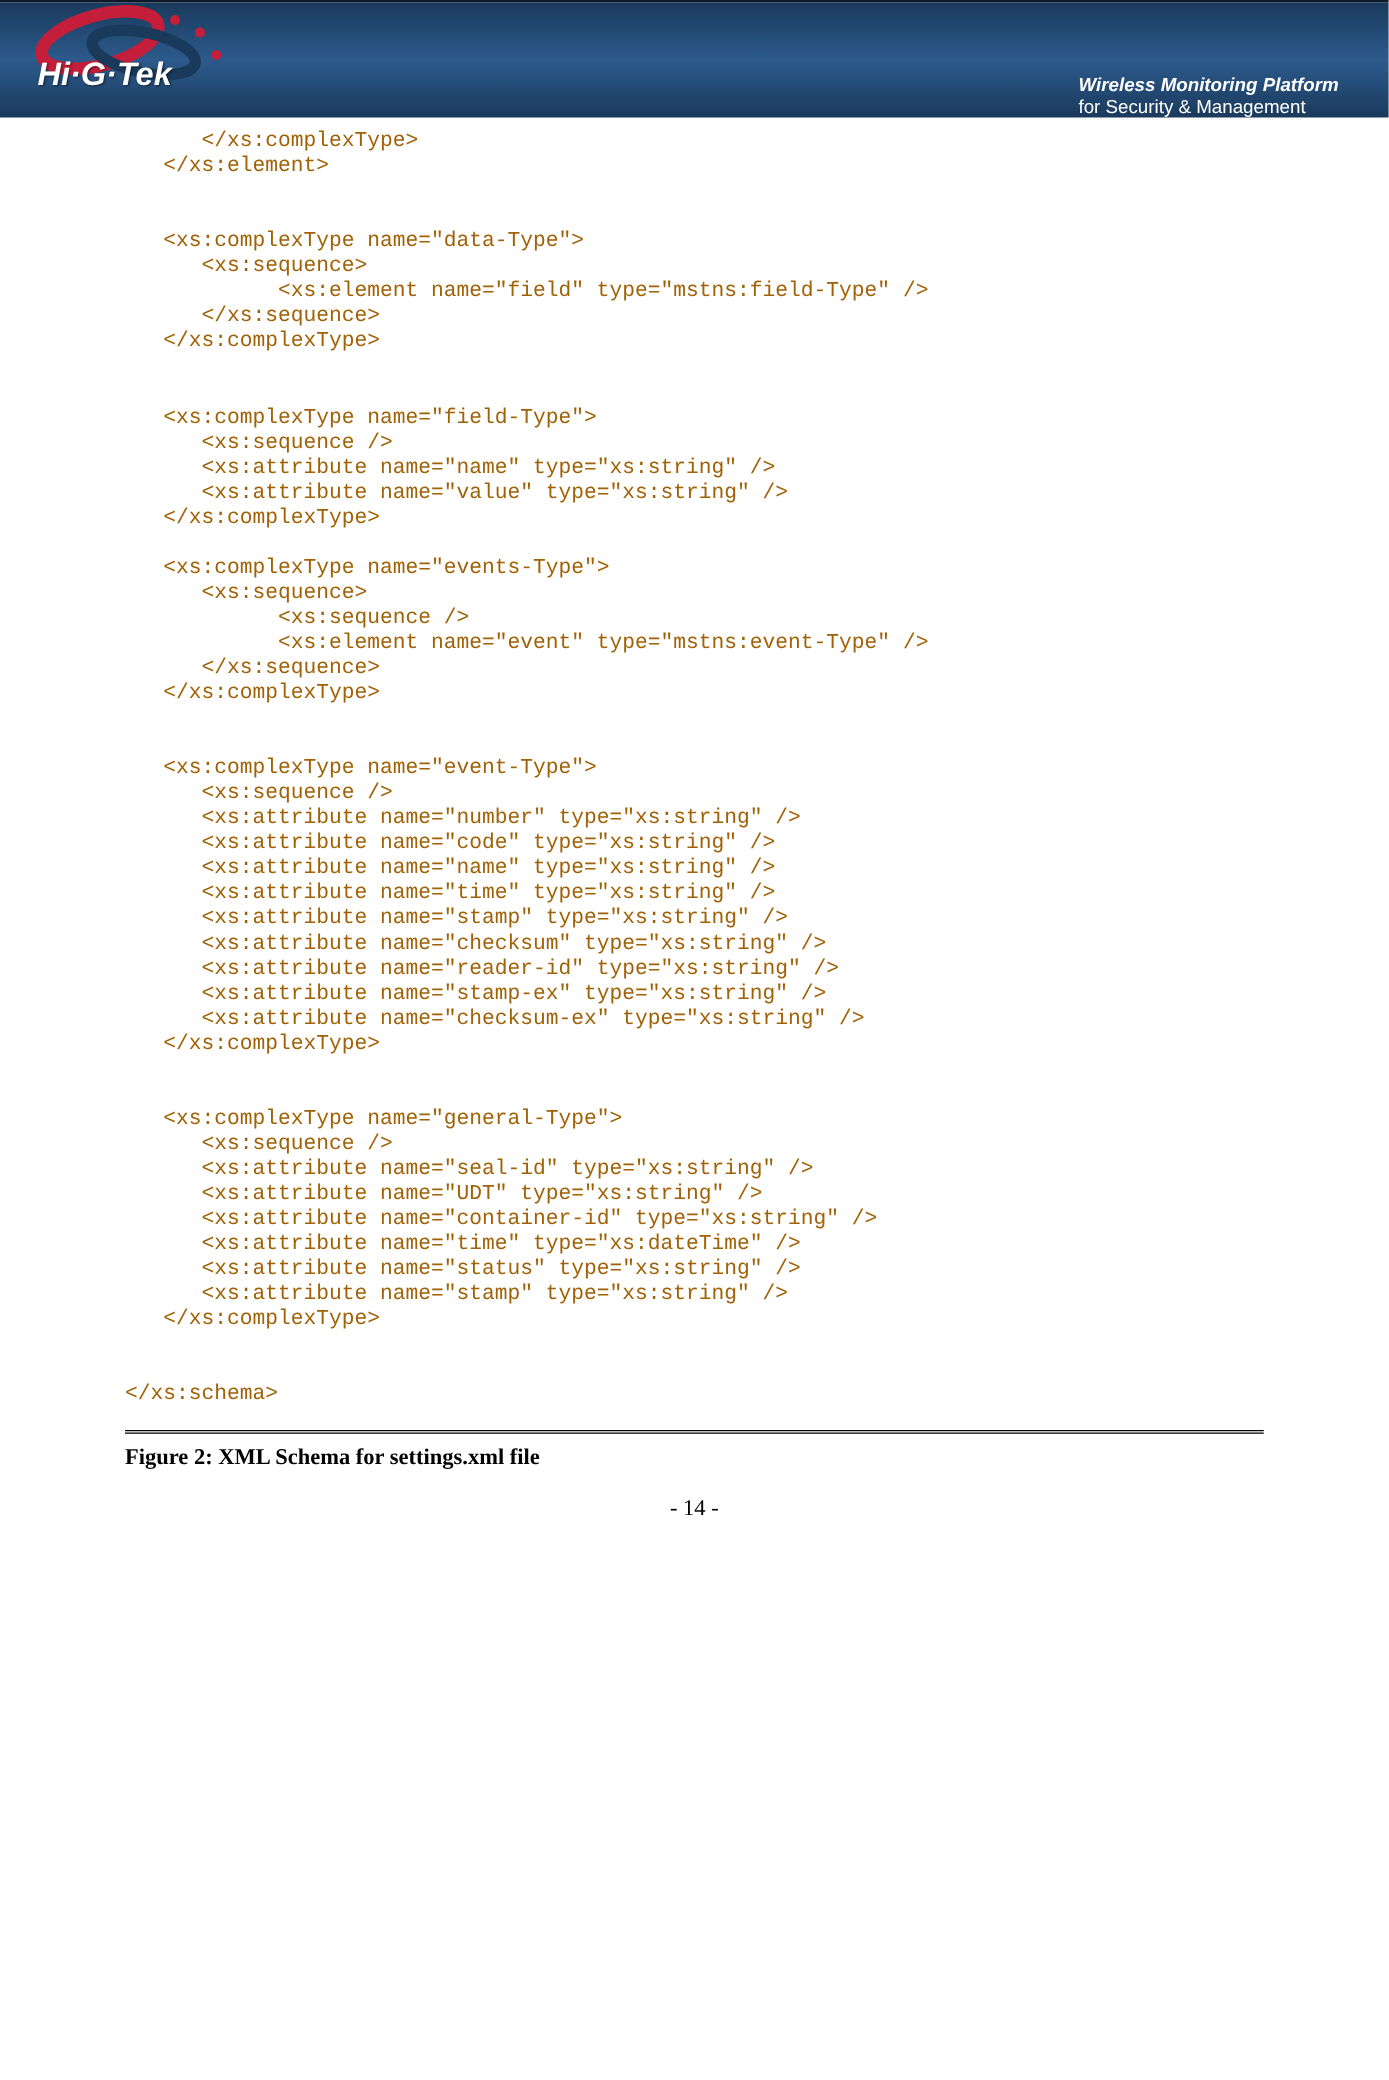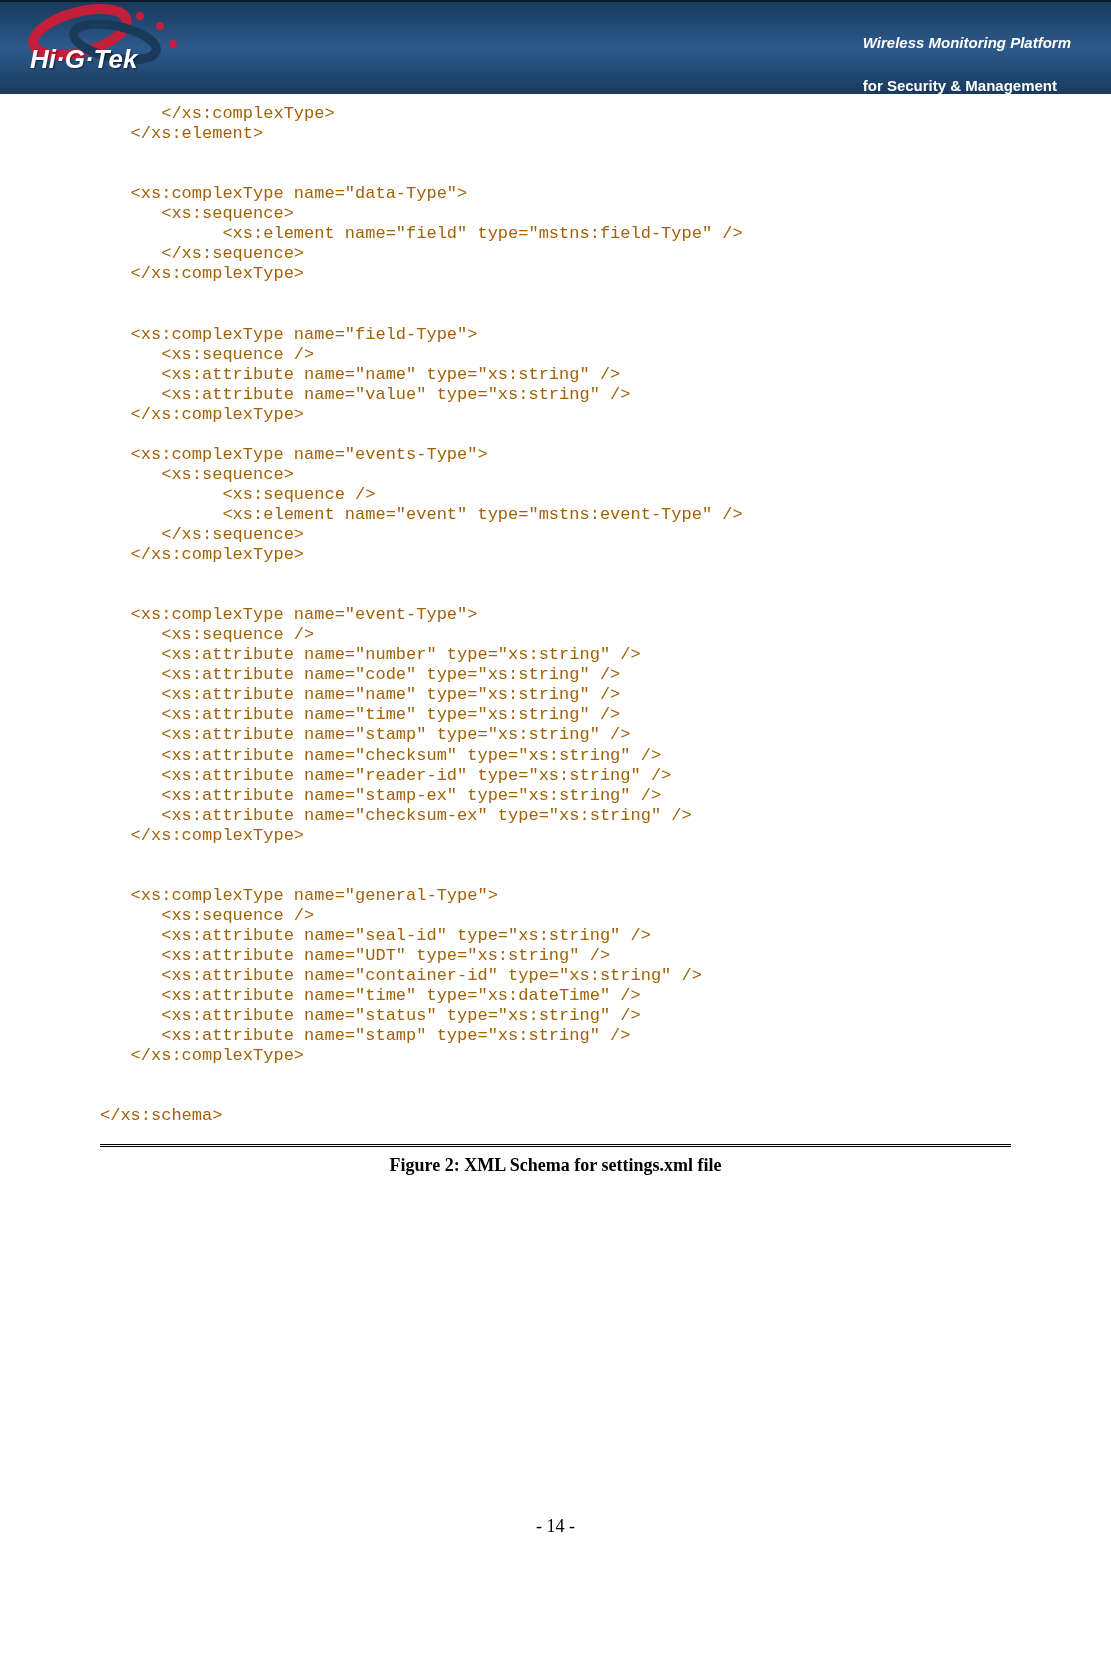--- a/index.html
+++ b/index.html
@@ -38,51 +38,49 @@
     color: #fff;
     text-align: left;
     font-size: 15px;
   }
   .tagline .line1 {
     font-weight: bold;
     display: block;
     font-style: italic;
   }
   .tagline .line2 {
-    font-weight: bold;
+    font-weight: normal;
     display: block;
-    margin-top: 26px;
   }
   .content {
     padding: 10px 100px 20px 100px;
   }
   .code-block {
     font-family: "Courier New", monospace;
     font-size: 17px;
     line-height: 1.18;
     white-space: pre;
     color: #a16207;
   }
   .divider {
     border: none;
     border-top: 3px double #000;
     margin: 18px 0 8px 0;
   }
   .figure-caption {
-    text-align: center;
+    text-align: left;
     font-family: "Times New Roman", serif;
     font-size: 18px;
     font-weight: bold;
     margin: 6px 0 0 0;
   }
   .page-number {
     text-align: center;
     font-family: "Times New Roman", serif;
     font-size: 18px;
-    margin-top: 320px;
     padding-bottom: 10px;
   }
   .swirl-svg {
     position: absolute;
     left: 25px;
     top: 2px;
     z-index: 1;
   }
 </style>
 </head>

